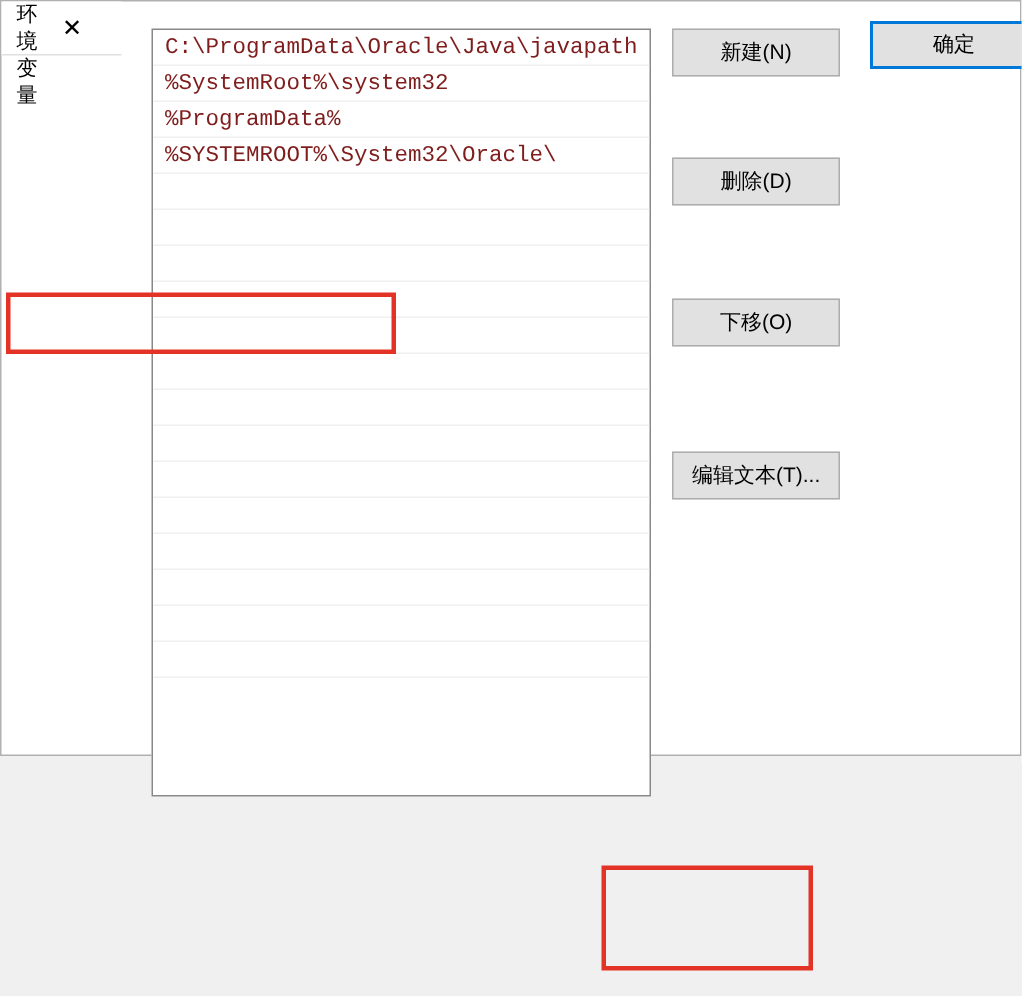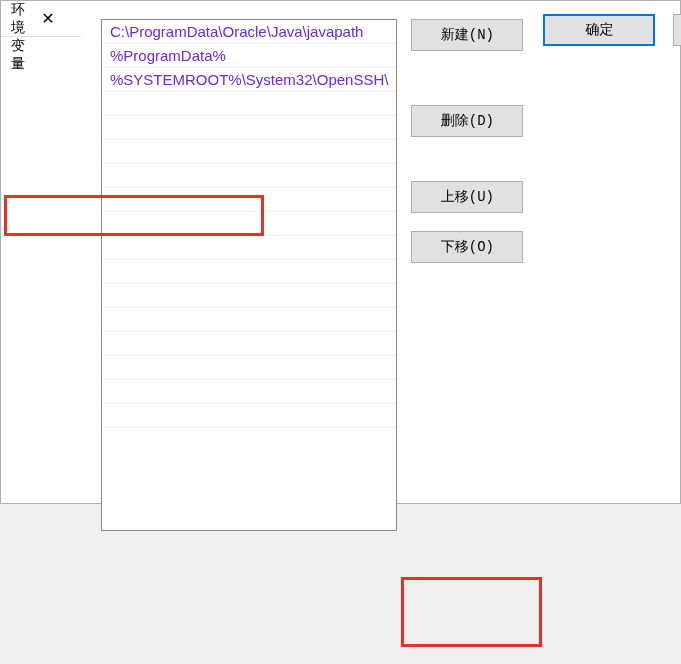--- a/index.html
+++ b/index.html
@@ -60,43 +60,44 @@
       border: 1px solid #888;
       background: #ffffff;
       height: 512px;
       overflow: hidden;
     }
     .list-row {
       height: 24px;
       line-height: 24px;
       padding: 0 8px;
       font-size: 15px;
-      color: #6d28d9;
+      color: #7f1d1d;
       border-bottom: 1px solid #f0f0f0;
       white-space: nowrap;
       overflow: hidden;
       cursor: default;
+      font-family: Liberation Mono, monospace;
     }
     .list-row.empty {
       height: 24px;
     }
     .right-buttons {
       width: 112px;
       display: flex;
       flex-direction: column;
     }
     .btn {
       width: 112px;
       height: 32px;
       border: 1px solid #adadad;
       background: #e1e1e1;
       font-size: 14px;
       color: #000;
       cursor: pointer;
-      font-family: Liberation Mono, monospace;
+      font-family: Liberation Sans, sans-serif;
       display: flex;
       align-items: center;
       justify-content: center;
     }
     .spacer-s { height: 18px; }
     .spacer-m { height: 44px; }
     .spacer-l { height: 70px; }
     .footer {
       height: 76px;
       padding: 0 20px 18px 0;
@@ -138,22 +139,23 @@
 
 <div class="dialog">
   <div class="titlebar">
     <div class="title">编辑环境变量</div>
     <div class="close">✕</div>
   </div>
 
   <div class="content">
     <div class="listbox">
       <div class="list-row">C:\ProgramData\Oracle\Java\javapath</div>
+      <div class="list-row">%SystemRoot%\system32</div>
       <div class="list-row">%ProgramData%</div>
-      <div class="list-row">%SYSTEMROOT%\System32\OpenSSH\</div>
+      <div class="list-row">%SYSTEMROOT%\System32\Oracle\</div>
       <div class="list-row empty"></div>
       <div class="list-row empty"></div>
       <div class="list-row empty"></div>
       <div class="list-row empty"></div>
       <div class="list-row empty"></div>
       <div class="list-row empty"></div>
       <div class="list-row empty"></div>
       <div class="list-row empty"></div>
       <div class="list-row empty"></div>
       <div class="list-row empty"></div>
@@ -163,24 +165,24 @@
       <div class="list-row empty"></div>
     </div>
 
     <div class="right-buttons">
       <button class="btn">新建(N)</button>
       <div class="spacer-s"></div>
       <div class="spacer-s"></div>
       <div class="spacer-s"></div>
       <button class="btn">删除(D)</button>
       <div class="spacer-m"></div>
-      <button class="btn">上移(U)</button>
       <div class="spacer-s"></div>
       <button class="btn">下移(O)</button>
       <div class="spacer-l"></div>
+      <button class="btn">编辑文本(T)...</button>
     </div>
   </div>
 
   <div class="footer">
     <button class="btn-primary">确定</button>
     <button class="btn">取消</button>
   </div>
 
   <div class="red-box-1"></div>
   <div class="red-box-2"></div>

